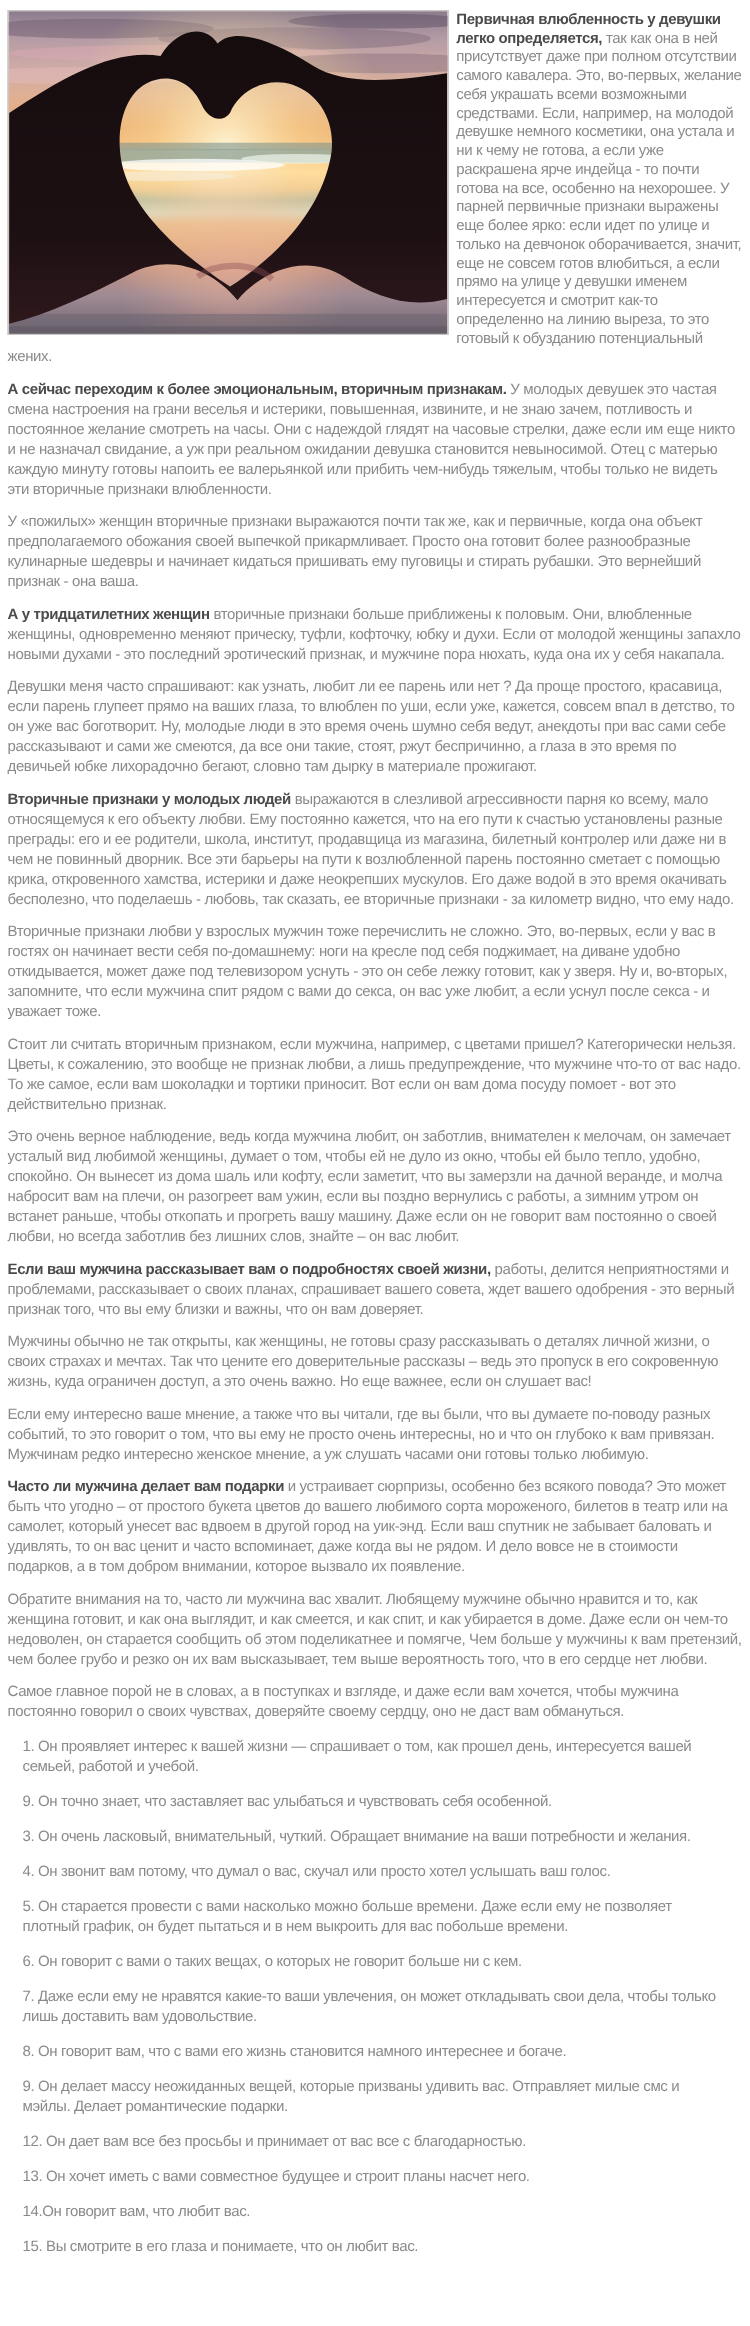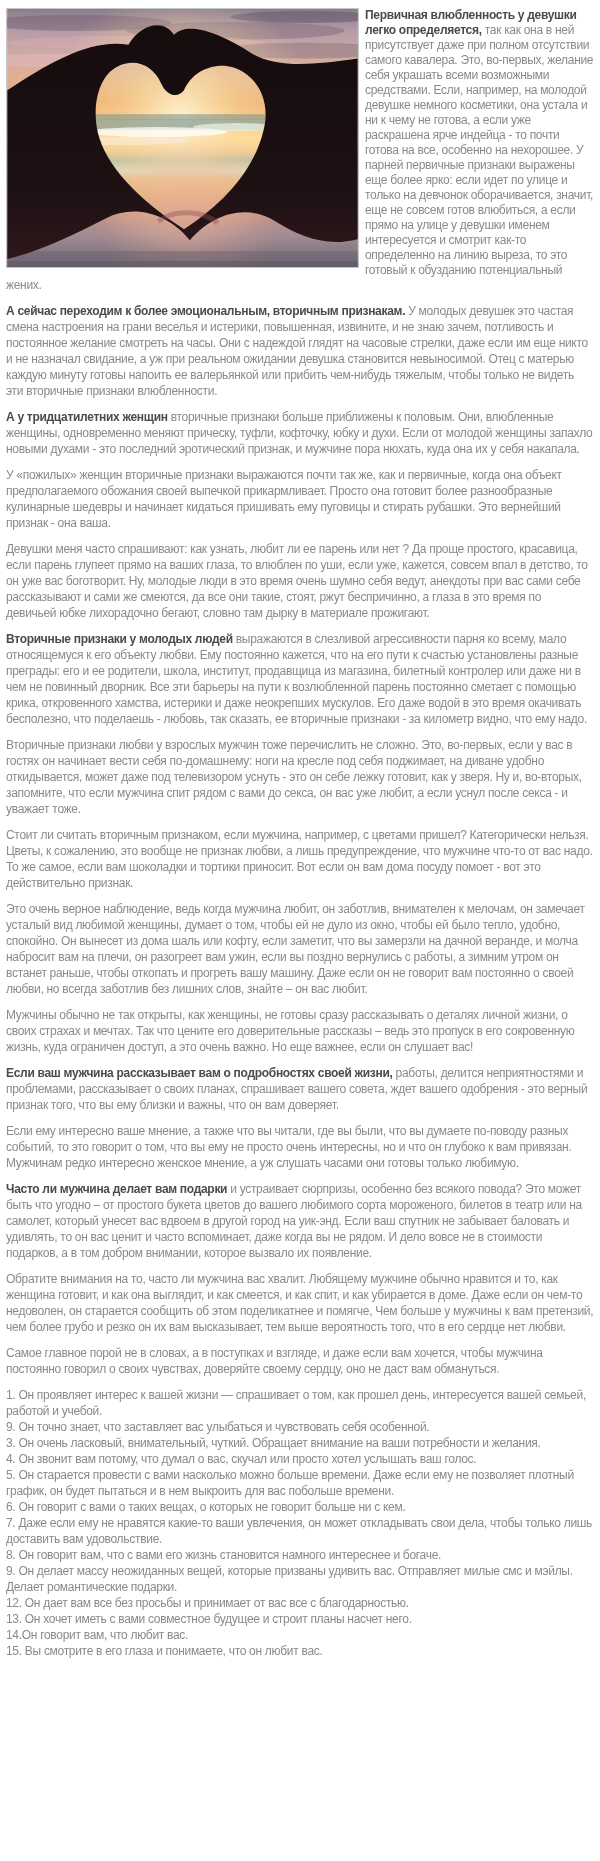--- a/index.html
+++ b/index.html
@@ -19,21 +19,21 @@
   figure.photo{
     float:left;
     margin:0 6px 3px 0;
     padding:0;
     border:1px solid #c6c6c6;
     width:351px;height:258px;
     background:#d8c2b4;
     line-height:0;
   }
   .signs{margin:0;}
-  .signs div{margin:0;}
+  .signs div{margin:12px;}
 </style>
 </head>
 <body>
 
 <div class="article">
 
   <figure class="photo">
     <svg width="351" height="258" viewBox="0 0 353 260" xmlns="http://www.w3.org/2000/svg">
       <defs>
         <linearGradient id="sky" x1="0" y1="0" x2="0" y2="1">
@@ -99,37 +99,37 @@
         M178,222 C132,192 99,158 91,124 C85,95 93,67 111,58 C129,49 147,57 155,75 C161,88 172,90 178,82 C186,63 208,53 228,59 C252,67 266,93 258,123 C249,160 221,194 178,222 Z"></path>
 
       <path d="M152,214 C167,202 197,202 212,216" stroke="#8a4e52" stroke-width="5" fill="none" opacity="0.4"></path>
     </svg>
   </figure>
 
   <p class="first"><b>Первичная влюбленность у девушки легко определяется,</b><span> так как она в ней присутствует даже при полном отсутствии самого кавалера. Это, во-первых, желание себя украшать всеми возможными средствами. Если, например, на молодой девушке немного косметики, она устала и ни к чему не готова, а если уже раскрашена ярче индейца - то почти готова на все, особенно на нехорошее. У парней первичные признаки выражены еще более ярко: если идет по улице и только на девчонок оборачивается, значит, еще не совсем готов влюбиться, а если прямо на улице у девушки именем интересуется и смотрит как-то определенно на линию выреза, то это готовый к обузданию потенциальный жених.</span></p>
 
   <p class="clear"><b>А сейчас переходим к более эмоциональным, вторичным признакам.</b><span> У молодых девушек это частая смена настроения на грани веселья и истерики, повышенная, извините, и не знаю зачем, потливость и постоянное желание смотреть на часы. Они с надеждой глядят на часовые стрелки, даже если им еще никто и не назначал свидание, а уж при реальном ожидании девушка становится невыносимой. Отец с матерью каждую минуту готовы напоить ее валерьянкой или прибить чем-нибудь тяжелым, чтобы только не видеть эти вторичные признаки влюбленности.</span></p>
 
+  <p><b></b><span>У «пожилых» женщин вторичные признаки выражаются почти так же, как и первичные, когда она объект предполагаемого обожания своей выпечкой прикармливает. Просто она готовит более разнообразные кулинарные шедевры и начинает кидаться пришивать ему пуговицы и стирать рубашки. Это вернейший признак - она ваша.</span></p>
+
   <p><b>А у тридцатилетних женщин</b><span> вторичные признаки больше приближены к половым. Они, влюбленные женщины, одновременно меняют прическу, туфли, кофточку, юбку и духи. Если от молодой женщины запахло новыми духами - это последний эротический признак, и мужчине пора нюхать, куда она их у себя накапала.</span></p>
-
-  <p><b></b><span>У «пожилых» женщин вторичные признаки выражаются почти так же, как и первичные, когда она объект предполагаемого обожания своей выпечкой прикармливает. Просто она готовит более разнообразные кулинарные шедевры и начинает кидаться пришивать ему пуговицы и стирать рубашки. Это вернейший признак - она ваша.</span></p>
 
   <p><b></b><span>Девушки меня часто спрашивают: как узнать, любит ли ее парень или нет ? Да проще простого, красавица, если парень глупеет прямо на ваших глаза, то влюблен по уши, если уже, кажется, совсем впал в детство, то он уже вас боготворит. Ну, молодые люди в это время очень шумно себя ведут, анекдоты при вас сами себе рассказывают и сами же смеются, да все они такие, стоят, ржут беспричинно, а глаза в это время по девичьей юбке лихорадочно бегают, словно там дырку в материале прожигают.</span></p>
 
   <p><b>Вторичные признаки у молодых людей</b><span> выражаются в слезливой агрессивности парня ко всему, мало относящемуся к его объекту любви. Ему постоянно кажется, что на его пути к счастью установлены разные преграды: его и ее родители, школа, институт, продавщица из магазина, билетный контролер или даже ни в чем не повинный дворник. Все эти барьеры на пути к возлюбленной парень постоянно сметает с помощью крика, откровенного хамства, истерики и даже неокрепших мускулов. Его даже водой в это время окачивать бесполезно, что поделаешь - любовь, так сказать, ее вторичные признаки - за километр видно, что ему надо.</span></p>
 
   <p><b></b><span>Вторичные признаки любви у взрослых мужчин тоже перечислить не сложно. Это, во-первых, если у вас в гостях он начинает вести себя по-домашнему: ноги на кресле под себя поджимает, на диване удобно откидывается, может даже под телевизором уснуть - это он себе лежку готовит, как у зверя. Ну и, во-вторых, запомните, что если мужчина спит рядом с вами до секса, он вас уже любит, а если уснул после секса - и уважает тоже.</span></p>
 
   <p><b></b><span>Стоит ли считать вторичным признаком, если мужчина, например, с цветами пришел? Категорически нельзя. Цветы, к сожалению, это вообще не признак любви, а лишь предупреждение, что мужчине что-то от вас надо. То же самое, если вам шоколадки и тортики приносит. Вот если он вам дома посуду помоет - вот это действительно признак.</span></p>
 
   <p><b></b><span>Это очень верное наблюдение, ведь когда мужчина любит, он заботлив, внимателен к мелочам, он замечает усталый вид любимой женщины, думает о том, чтобы ей не дуло из окно, чтобы ей было тепло, удобно, спокойно. Он вынесет из дома шаль или кофту, если заметит, что вы замерзли на дачной веранде, и молча набросит вам на плечи, он разогреет вам ужин, если вы поздно вернулись с работы, а зимним утром он встанет раньше, чтобы откопать и прогреть вашу машину. Даже если он не говорит вам постоянно о своей любви, но всегда заботлив без лишних слов, знайте – он вас любит.</span></p>
 
+  <p><b>Если ваш мужчина рассказывает вам о подробностях своей жизни,</b><span> работы, делится неприятностями и проблемами, рассказывает о своих планах, спрашивает вашего совета, ждет вашего одобрения - это верный признак того, что вы ему близки и важны, что он вам доверяет.</span></p>
+
   <p><b></b><span>Мужчины обычно не так открыты, как женщины, не готовы сразу рассказывать о деталях личной жизни, о своих страхах и мечтах. Так что цените его доверительные рассказы – ведь это пропуск в его сокровенную жизнь, куда ограничен доступ, а это очень важно. Но еще важнее, если он слушает вас!</span></p>
-
-  <p><b>Если ваш мужчина рассказывает вам о подробностях своей жизни,</b><span> работы, делится неприятностями и проблемами, рассказывает о своих планах, спрашивает вашего совета, ждет вашего одобрения - это верный признак того, что вы ему близки и важны, что он вам доверяет.</span></p>
 
   <p><b></b><span>Если ему интересно ваше мнение, а также что вы читали, где вы были, что вы думаете по-поводу разных событий, то это говорит о том, что вы ему не просто очень интересны, но и что он глубоко к вам привязан. Мужчинам редко интересно женское мнение, а уж слушать часами они готовы только любимую.</span></p>
 
   <p><b>Часто ли мужчина делает вам подарки</b><span> и устраивает сюрпризы, особенно без всякого повода? Это может быть что угодно – от простого букета цветов до вашего любимого сорта мороженого, билетов в театр или на самолет, который унесет вас вдвоем в другой город на уик-энд. Если ваш спутник не забывает баловать и удивлять, то он вас ценит и часто вспоминает, даже когда вы не рядом. И дело вовсе не в стоимости подарков, а в том добром внимании, которое вызвало их появление.</span></p>
 
   <p><b></b><span>Обратите внимания на то, часто ли мужчина вас хвалит. Любящему мужчине обычно нравится и то, как женщина готовит, и как она выглядит, и как смеется, и как спит, и как убирается в доме. Даже если он чем-то недоволен, он старается сообщить об этом поделикатнее и помягче, Чем больше у мужчины к вам претензий, чем более грубо и резко он их вам высказывает, тем выше вероятность того, что в его сердце нет любви.</span></p>
 
   <p><b></b><span>Самое главное порой не в словах, а в поступках и взгляде, и даже если вам хочется, чтобы мужчина постоянно говорил о своих чувствах, доверяйте своему сердцу, оно не даст вам обмануться.</span></p>
 
 

